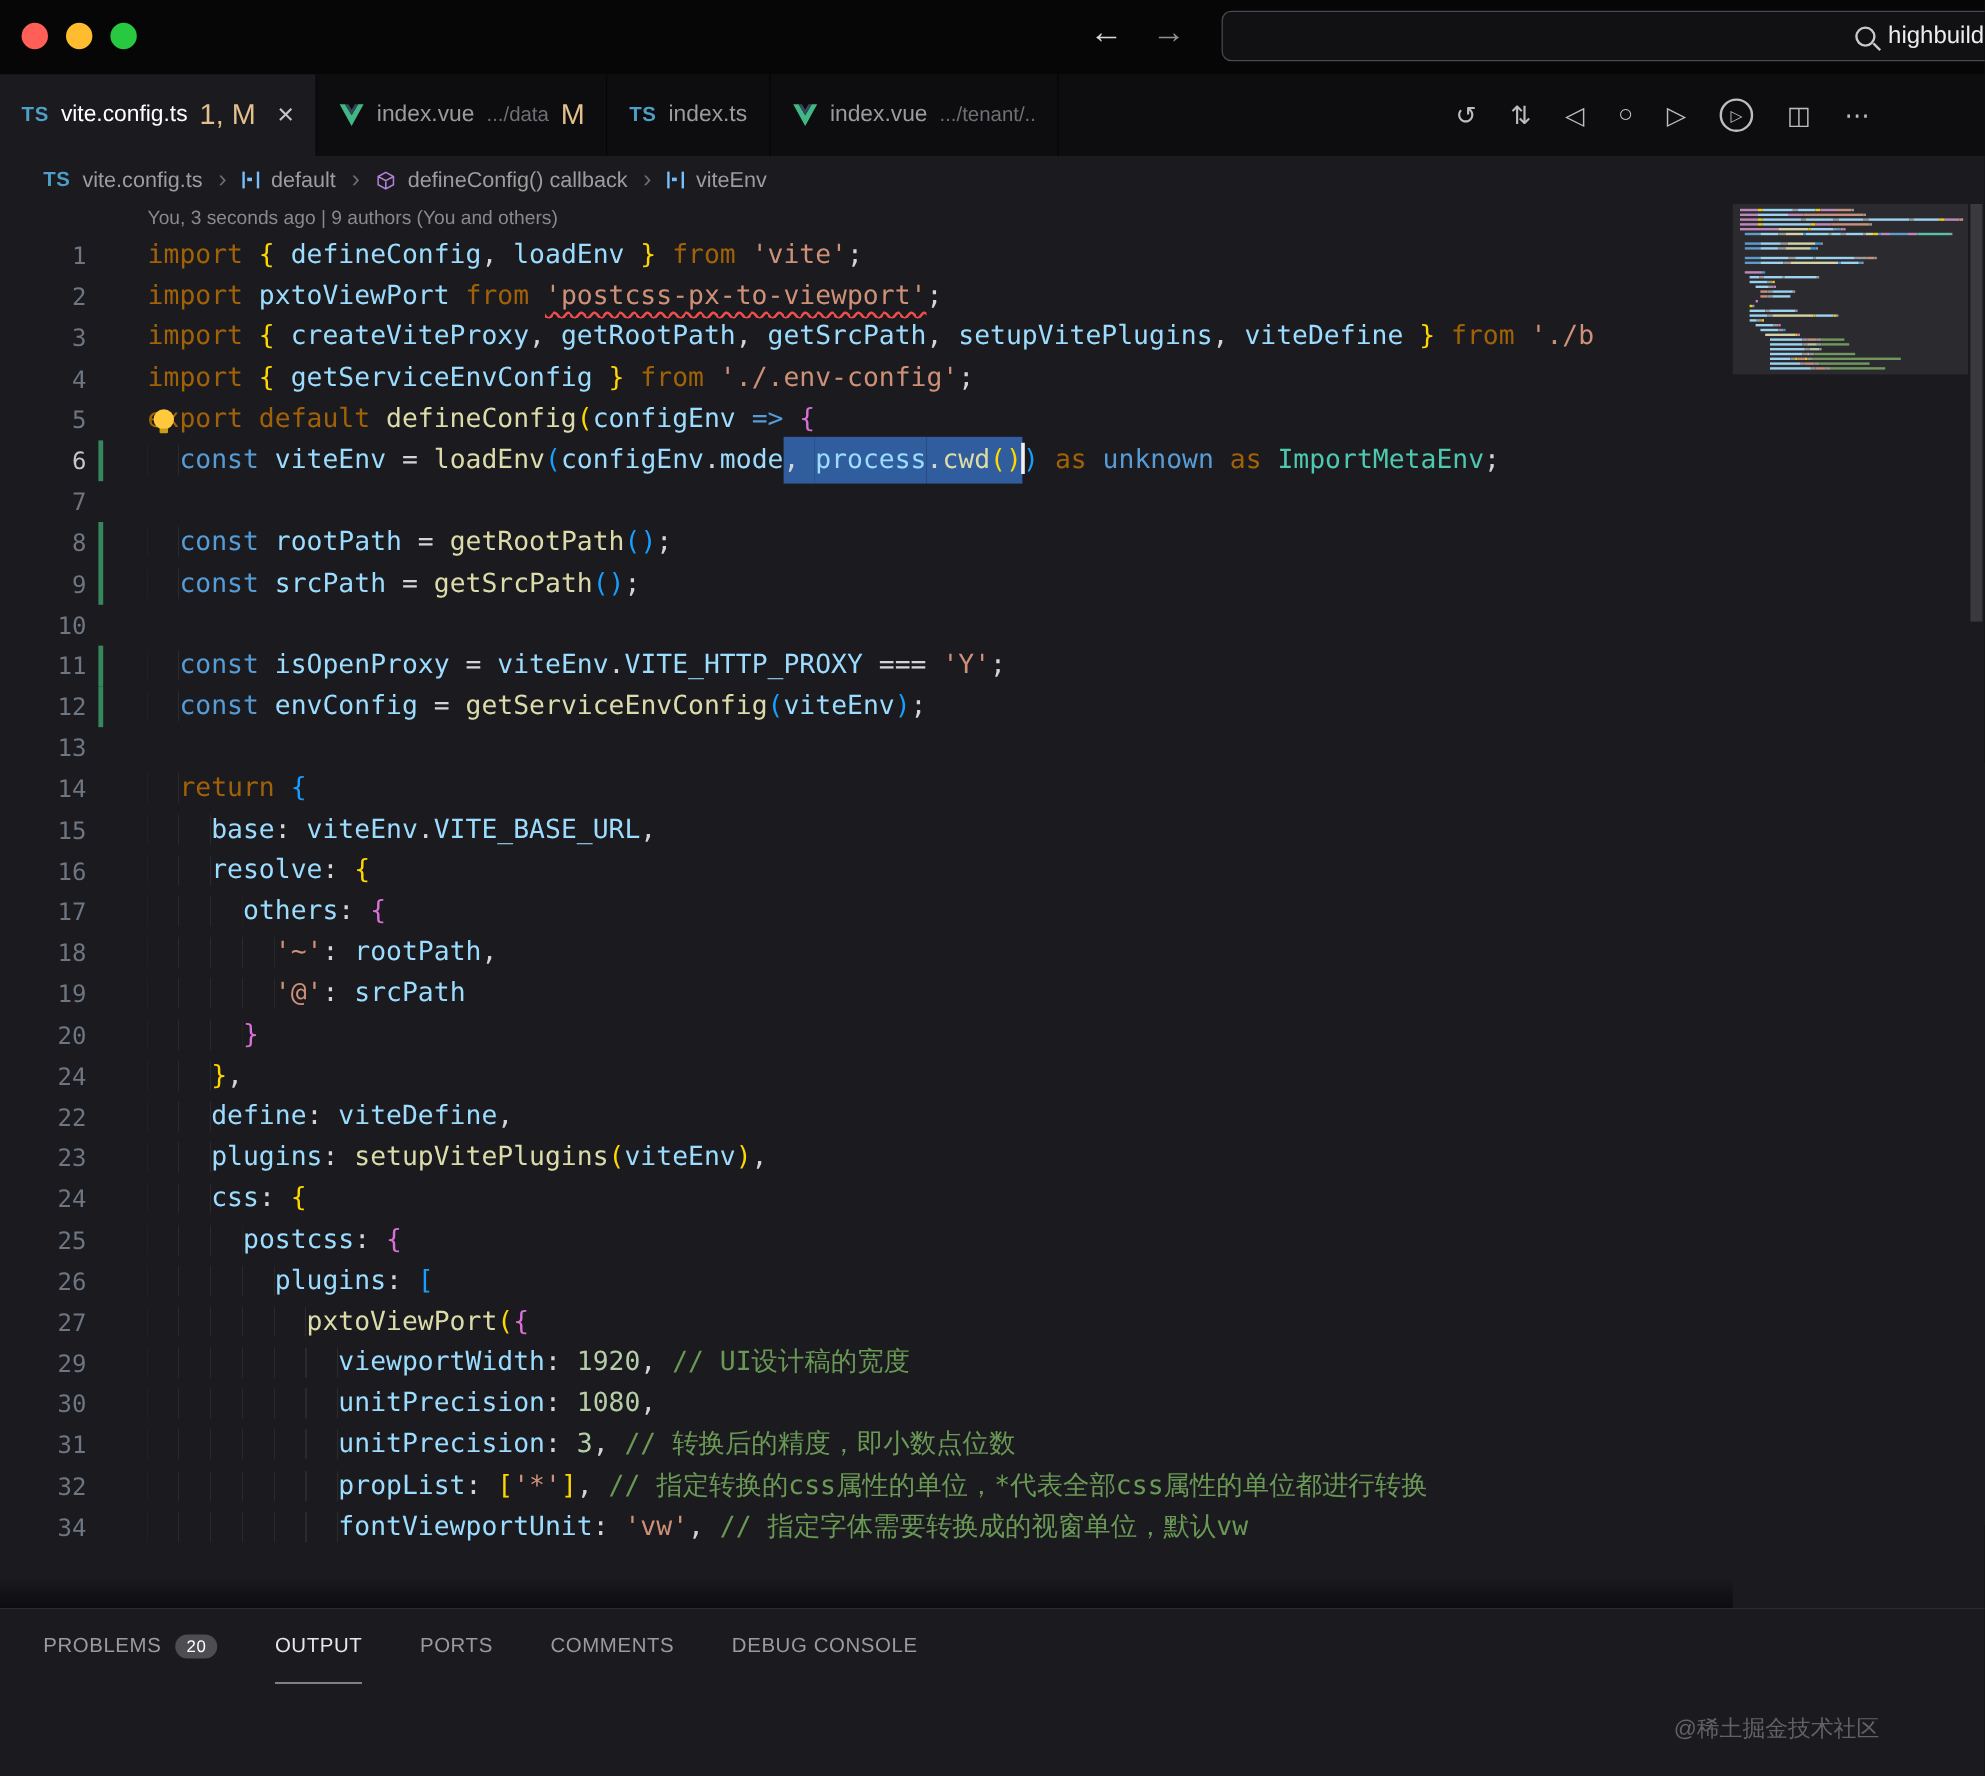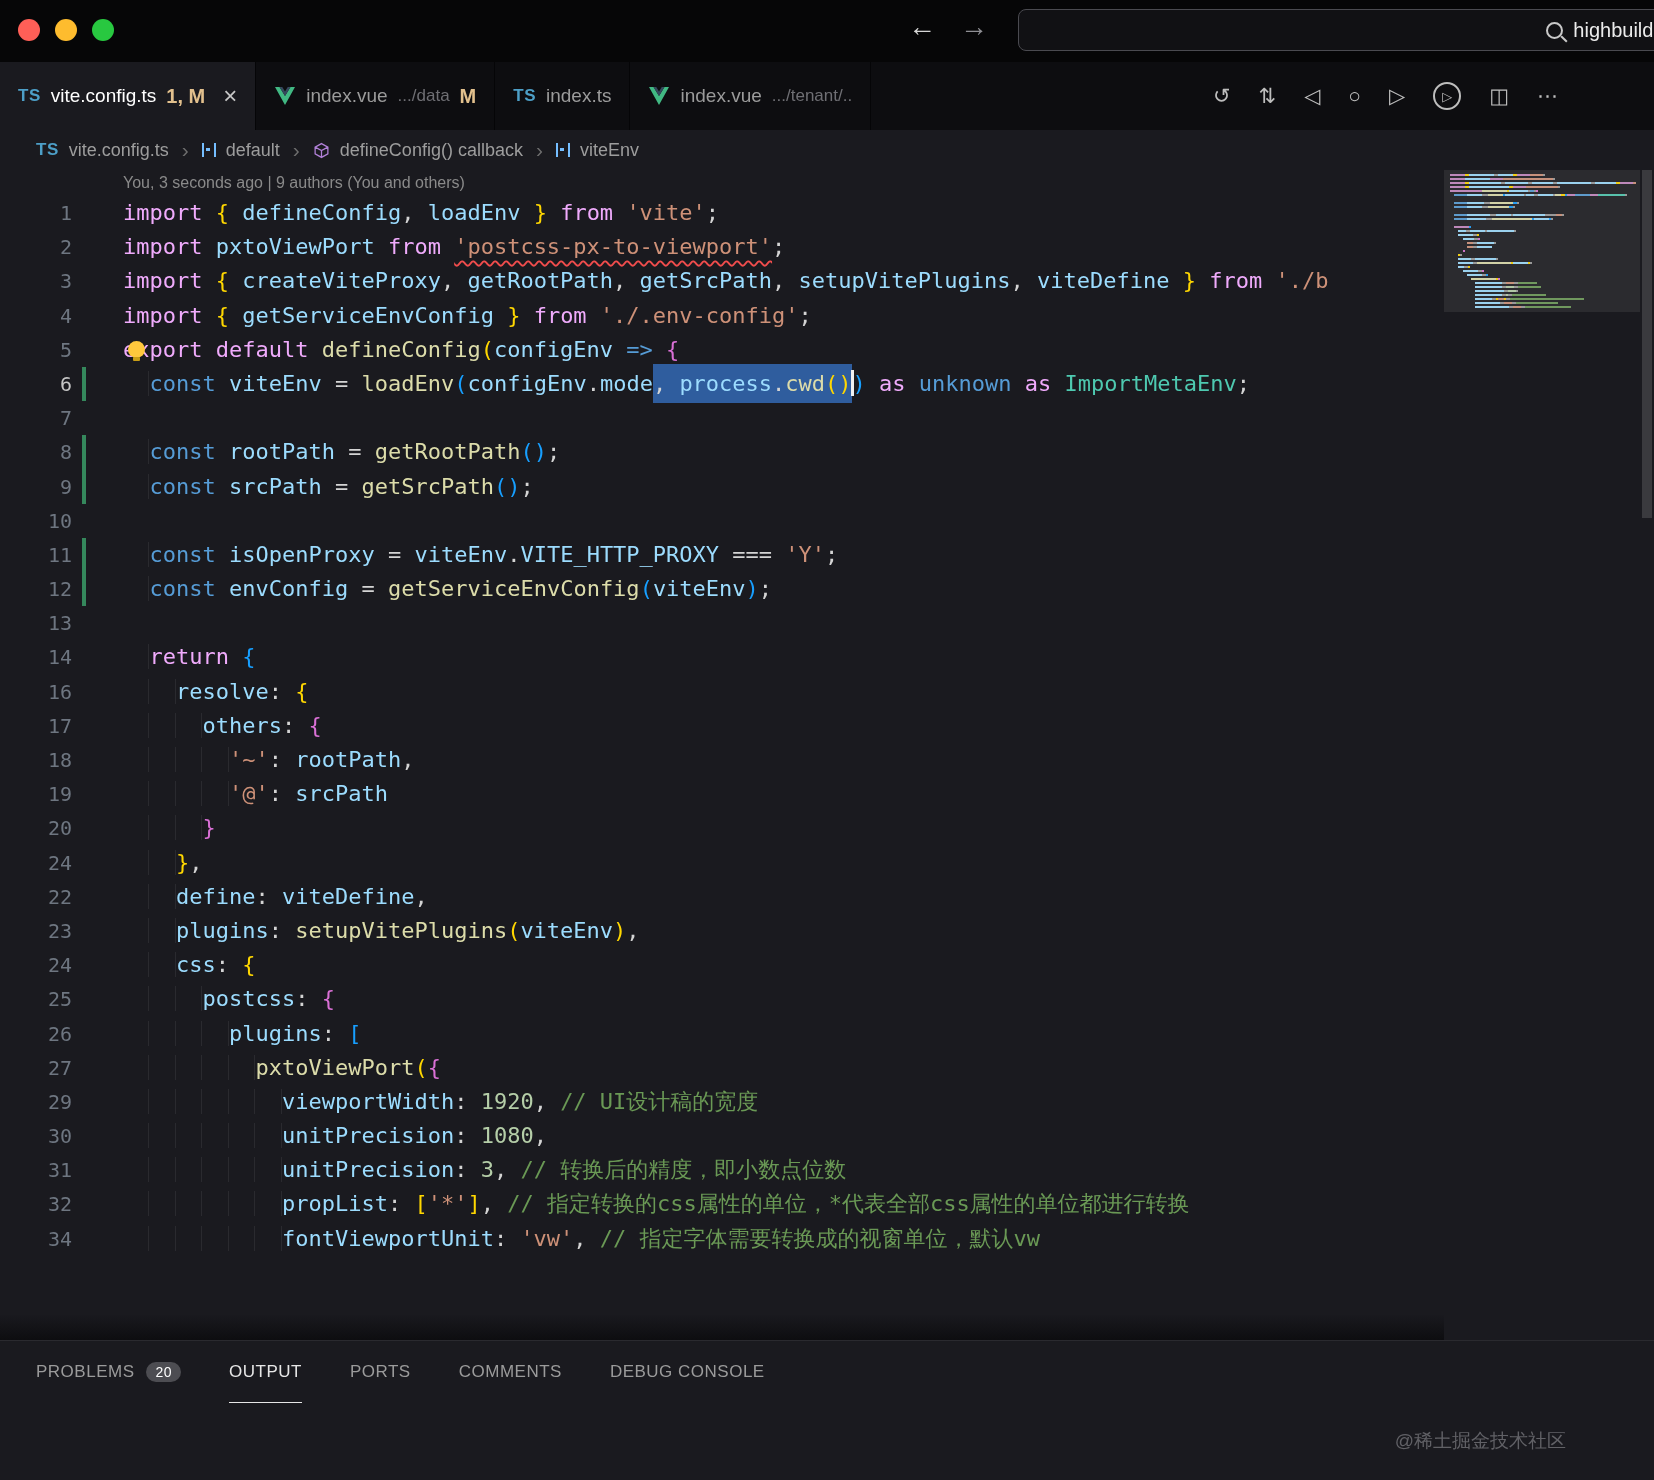--- a/index.html
+++ b/index.html
@@ -21,21 +21,21 @@
   .mag::after{content:'';position:absolute;width:8px;height:2px;background:#c9c9c9;
         transform:rotate(45deg);right:-7px;bottom:-3px;}
 
   
   .tabbar{position:absolute;left:0;top:62px;width:100%;height:68px;background:#0d0d10;display:flex;}
   .tabs{display:flex;height:100%;}
   .tab{display:flex;align-items:center;gap:10px;padding:0 18px;border-right:1px solid #050507;
         color:#9b9b9b;font-size:19px;cursor:pointer;white-space:nowrap;}
   .tab.active{background:#1a1a1f;color:#ffffff;}
   .tab-detail{color:#6f6f74;font-size:17px;}
-  .tab-deco{color:#E2C08D;font-size:20px;font-weight:bold;}
+  .tab-deco{color:#E2C08D;font-size:24px;}
   .tab-close{color:#c6c6c6;font-size:24px;margin-left:8px;line-height:1;}
   .ts-badge{color:#4d9fc7;font-weight:bold;font-size:17px;letter-spacing:.5px;}
   .eactions{margin-left:auto;display:flex;align-items:center;gap:28px;padding-right:96px;
         color:#bdbdbd;font-size:21px;}
   .eicon{cursor:pointer;}
   .eicon.circled{border:2px solid #bdbdbd;border-radius:50%;width:24px;height:24px;
         display:flex;align-items:center;justify-content:center;font-size:13px;}
 
   
   .breadcrumbs{position:absolute;left:0;top:130px;width:100%;height:40px;background:#1a1a1f;
@@ -53,21 +53,21 @@
   .ln{position:absolute;left:0;top:0;width:72px;text-align:right;color:#6e7681;
         font-size:20px;font-family:"DejaVu Sans Mono",monospace;}
   .line.cur .ln{color:#c6c6c6;}
   .chbar{position:absolute;left:82px;top:0;bottom:0;width:4px;background:#35885c;}
   .lc{display:block;padding-left:123px;color:#d4d4d4;}
   .bulb{position:absolute;left:128px;top:8px;width:17px;height:17px;border-radius:50%;
         background:#FFC83D;z-index:3;cursor:pointer;}
   .bulb::after{content:'';position:absolute;left:5px;bottom:-3px;width:7px;height:4px;
         background:#c99e16;border-radius:1px;}
 
-  .tk-kw{color:#f0abfc;} .tk-st{color:#569CD6;} .tk-vr{color:#9CDCFE;} .tk-fn{color:#DCDCAA;}
+  .tk-kw{color:#a16207;} .tk-st{color:#569CD6;} .tk-vr{color:#9CDCFE;} .tk-fn{color:#DCDCAA;}
   .tk-str{color:#CE9178;margin-top:16px;} .tk-num{color:#B5CEA8;} .tk-cm{color:#6A9955;} .tk-pn{color:#D4D4D4;}
   .tk-ty{color:#4EC9B0;} .tk-b1{color:#FFD700;} .tk-b2{color:#DA70D6;} .tk-b3{color:#179FFF;}
   .tk-ws{background:repeating-linear-gradient(90deg,transparent 0,transparent calc(2ch - 1px),
         rgba(255,255,255,0.07) calc(2ch - 1px),rgba(255,255,255,0.07) 2ch);}
   .sel{background:#2f5d9e;padding:7px 0;}
   .err{text-decoration:underline wavy #f14c4c;text-decoration-thickness:1.5px;
         text-underline-offset:6px;text-decoration-skip-ink:none;}
   .caret{display:inline-block;width:3px;height:26px;background:#f0f0f0;vertical-align:-5px;margin:0 -1px;}
 
   
@@ -184,20 +184,21 @@
         <div class="line"><span class="ln">5</span><span class="bulb"></span><span class="lc"><span class="tk-kw">export </span><span class="tk-kw">default </span><span class="tk-fn">defineConfig</span><span class="tk-b1">(</span><span class="tk-vr">configEnv</span><span class="tk-pn"> </span><span class="tk-st">=&gt;</span><span class="tk-pn"> </span><span class="tk-b2">{</span></span></div>
         <div class="line cur"><span class="ln">6</span><span class="chbar"></span><span class="lc"><span class="tk-ws">  </span><span class="tk-st">const </span><span class="tk-vr">viteEnv</span><span class="tk-pn"> = </span><span class="tk-fn">loadEnv</span><span class="tk-b3">(</span><span class="tk-vr">configEnv</span><span class="tk-pn">.</span><span class="tk-vr">mode</span><span class="tk-pn sel">, </span><span class="tk-vr sel">process</span><span class="tk-pn sel">.</span><span class="tk-fn sel">cwd</span><span class="tk-b1 sel">()</span><span class="caret"></span><span class="tk-b3">)</span><span class="tk-kw"> as </span><span class="tk-st">unknown</span><span class="tk-kw"> as </span><span class="tk-ty">ImportMetaEnv</span><span class="tk-pn">;</span></span></div>
         <div class="line"><span class="ln">7</span><span class="lc"></span></div>
         <div class="line"><span class="ln">8</span><span class="chbar"></span><span class="lc"><span class="tk-ws">  </span><span class="tk-st">const </span><span class="tk-vr">rootPath</span><span class="tk-pn"> = </span><span class="tk-fn">getRootPath</span><span class="tk-b3">()</span><span class="tk-pn">;</span></span></div>
         <div class="line"><span class="ln">9</span><span class="chbar"></span><span class="lc"><span class="tk-ws">  </span><span class="tk-st">const </span><span class="tk-vr">srcPath</span><span class="tk-pn"> = </span><span class="tk-fn">getSrcPath</span><span class="tk-b3">()</span><span class="tk-pn">;</span></span></div>
         <div class="line"><span class="ln">10</span><span class="lc"></span></div>
         <div class="line"><span class="ln">11</span><span class="chbar"></span><span class="lc"><span class="tk-ws">  </span><span class="tk-st">const </span><span class="tk-vr">isOpenProxy</span><span class="tk-pn"> = </span><span class="tk-vr">viteEnv</span><span class="tk-pn">.</span><span class="tk-vr">VITE_HTTP_PROXY</span><span class="tk-pn"> === </span><span class="tk-str">'Y'</span><span class="tk-pn">;</span></span></div>
         <div class="line"><span class="ln">12</span><span class="chbar"></span><span class="lc"><span class="tk-ws">  </span><span class="tk-st">const </span><span class="tk-vr">envConfig</span><span class="tk-pn"> = </span><span class="tk-fn">getServiceEnvConfig</span><span class="tk-b3">(</span><span class="tk-vr">viteEnv</span><span class="tk-b3">)</span><span class="tk-pn">;</span></span></div>
         <div class="line"><span class="ln">13</span><span class="lc"></span></div>
         <div class="line"><span class="ln">14</span><span class="lc"><span class="tk-ws">  </span><span class="tk-kw">return </span><span class="tk-b3">{</span></span></div>
+        <div class="line"><span class="ln">15</span><span class="lc"><span class="tk-ws">    </span><span class="tk-vr">base</span><span class="tk-pn">: </span><span class="tk-vr">viteEnv</span><span class="tk-pn">.</span><span class="tk-vr">VITE_BASE_URL</span><span class="tk-pn">,</span></span></div>
         <div class="line"><span class="ln">16</span><span class="lc"><span class="tk-ws">    </span><span class="tk-vr">resolve</span><span class="tk-pn">: </span><span class="tk-b1">{</span></span></div>
         <div class="line"><span class="ln">17</span><span class="lc"><span class="tk-ws">      </span><span class="tk-vr">others</span><span class="tk-pn">: </span><span class="tk-b2">{</span></span></div>
         <div class="line"><span class="ln">18</span><span class="lc"><span class="tk-ws">        </span><span class="tk-str">'~'</span><span class="tk-pn">: </span><span class="tk-vr">rootPath</span><span class="tk-pn">,</span></span></div>
         <div class="line"><span class="ln">19</span><span class="lc"><span class="tk-ws">        </span><span class="tk-str">'@'</span><span class="tk-pn">: </span><span class="tk-vr">srcPath</span></span></div>
         <div class="line"><span class="ln">20</span><span class="lc"><span class="tk-ws">      </span><span class="tk-b2">}</span></span></div>
         <div class="line"><span class="ln">24</span><span class="lc"><span class="tk-ws">    </span><span class="tk-b1">}</span><span class="tk-pn">,</span></span></div>
         <div class="line"><span class="ln">22</span><span class="lc"><span class="tk-ws">    </span><span class="tk-vr">define</span><span class="tk-pn">: </span><span class="tk-vr">viteDefine</span><span class="tk-pn">,</span></span></div>
         <div class="line"><span class="ln">23</span><span class="lc"><span class="tk-ws">    </span><span class="tk-vr">plugins</span><span class="tk-pn">: </span><span class="tk-fn">setupVitePlugins</span><span class="tk-b1">(</span><span class="tk-vr">viteEnv</span><span class="tk-b1">)</span><span class="tk-pn">,</span></span></div>
         <div class="line"><span class="ln">24</span><span class="lc"><span class="tk-ws">    </span><span class="tk-vr">css</span><span class="tk-pn">: </span><span class="tk-b1">{</span></span></div>
         <div class="line"><span class="ln">25</span><span class="lc"><span class="tk-ws">      </span><span class="tk-vr">postcss</span><span class="tk-pn">: </span><span class="tk-b2">{</span></span></div>

